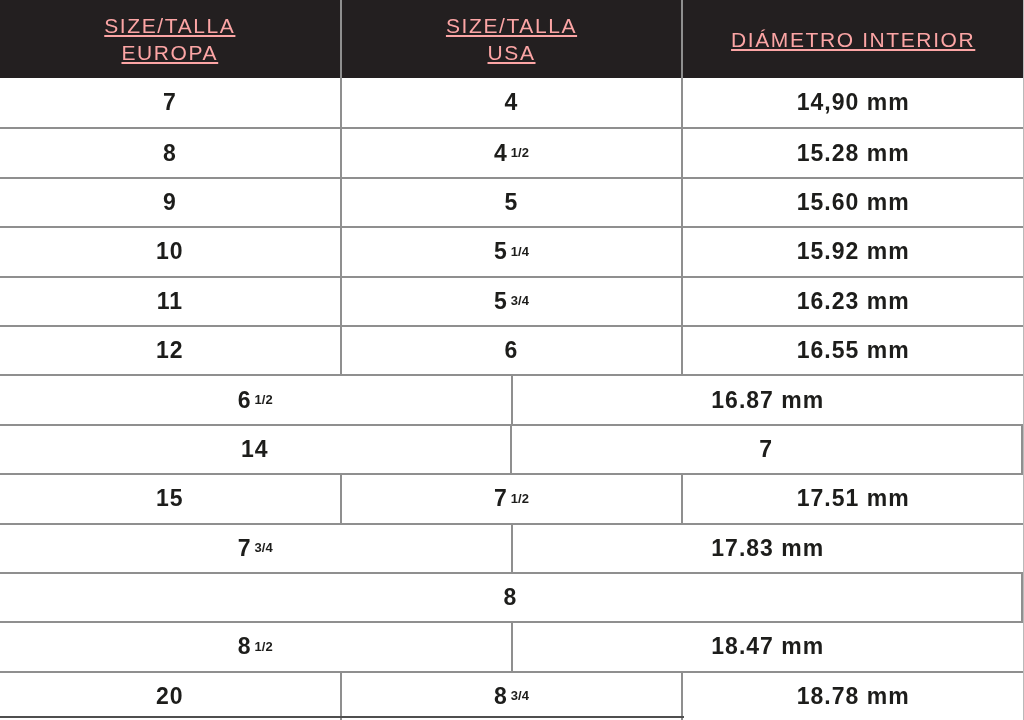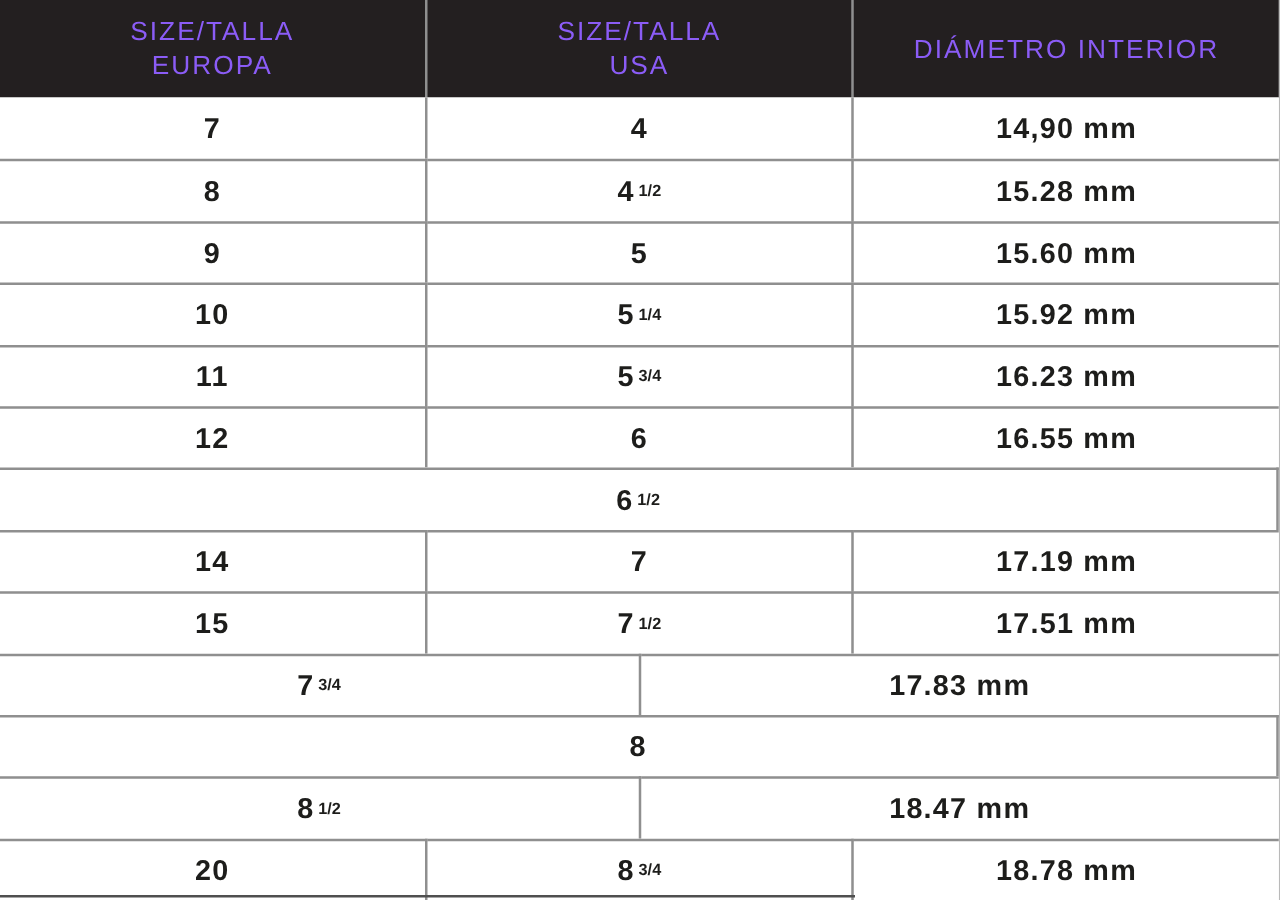--- a/index.html
+++ b/index.html
@@ -22,21 +22,22 @@
     box-sizing: border-box;
     border-right: 1px solid #b9b9b9;
     background: #ffffff;
   }
   
   .thead {
     height: 78px;
     flex: 0 0 78px;
     display: flex;
     background: #231f20;
-    color: #8b5cf6;
+    color: #fca5a5;
+    text-decoration: underline;
   }
   .th {
     flex: 1 1 0;
     display: flex;
     flex-direction: column;
     justify-content: center;
     align-items: center;
     text-align: center;
     font-size: 21px;
     font-weight: 400;
@@ -154,28 +155,28 @@
       <span>6</span>
     </div>
     <div class="td">16.55 mm</div>
   </div>
 
   <div class="tr">
     <div class="td sep">
       <span>6</span>
           <sup class="usa-frac">1/2</sup>
     </div>
+    <div class="td">16.87 mm</div>
   </div>
 
   <div class="tr">
     <div class="td sep">14</div>
     <div class="td sep">
       <span>7</span>
     </div>
-    <div class="td">17.19 mm</div>
   </div>
 
   <div class="tr">
     <div class="td sep">15</div>
     <div class="td sep">
       <span>7</span>
           <sup class="usa-frac">1/2</sup>
     </div>
     <div class="td">17.51 mm</div>
   </div>

